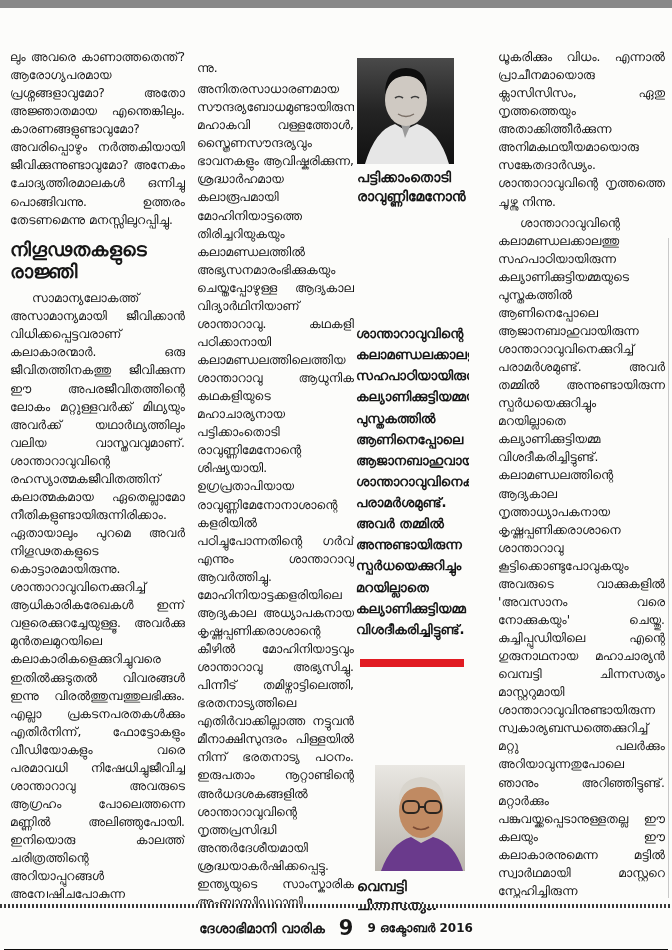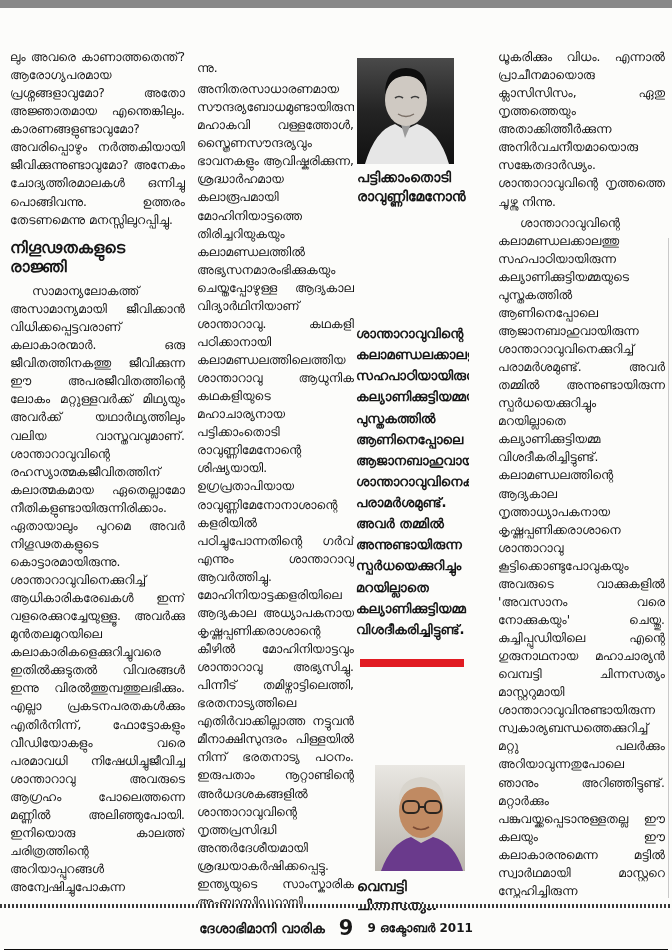--- a/index.html
+++ b/index.html
@@ -4,21 +4,21 @@
 <style>
   html,body{margin:0;padding:0;background:#888;}
   .page{
     position:relative;width:672px;height:950px;margin:8px auto;
     background:#fcfcfa;color:#161616;overflow:hidden;
     font-family:"DejaVu Sans",sans-serif;
   }
   .col{position:absolute;text-align:justify;font-size:12.3px;line-height:1.47;overflow:hidden;}
   .col p{margin:0 0 3px 0;}
   p.ind{text-indent:22px;}
-  .col-heading{font-size:16px;font-weight:bold;text-align:left;margin:9px 0 6px 0;line-height:1.2;}
+  .col-heading{font-size:19px;font-weight:bold;text-align:left;margin:9px 0 6px 0;line-height:1.2;}
   .col1{left:10px;top:40px;width:175px;height:850px;}
   .col2{left:197px;top:51px;width:157px;height:850px;}
   .col4{left:498px;top:40px;width:167px;height:850px;}
   .photo{display:block;background:#222;}
   .photo-top{position:absolute;left:357px;top:50px;width:97px;height:106px;}
   .photo-bottom{position:absolute;left:375px;top:757px;width:90px;height:106px;}
   .caption{position:absolute;font-weight:bold;font-size:14px;line-height:1.35;white-space:pre-line;text-align:left;}
   .caption-top{left:357px;top:160px;width:110px;}
   .caption-bottom{left:357px;top:869px;width:110px;}
 
@@ -95,28 +95,28 @@
     <path d="M24 40 Q22 14 46 12 Q70 14 69 40 Q64 22 46 22 Q29 22 24 40 Z" fill="#d8d4cc"></path>
     <rect x="28" y="36" width="16" height="12" rx="5" fill="none" stroke="#2a2520" stroke-width="2"></rect>
     <rect x="50" y="36" width="16" height="12" rx="5" fill="none" stroke="#2a2520" stroke-width="2"></rect>
     <path d="M44 42 L50 42" stroke="#2a2520" stroke-width="2"></path>
     <path d="M38 62 q8 5 16 0" stroke="#7a4a34" stroke-width="1.6" fill="none"></path>
   </svg>
   <div class="caption caption-bottom">വെമ്പട്ടി
 ചിന്നസത്യം.</div>
 
   <div class="col col4">
-    <p>ധൂകരിക്കും വിധം. എന്നാൽ പ്രാചീനമായൊരു ക്ലാസിസിസം, ഏതു നൃത്തത്തെയും അതാക്കിത്തീർക്കുന്ന അനിർവചനീയമായൊരു സങ്കേതദാർഢ്യം. ശാന്താറാവുവിന്റെ നൃത്തത്തെ ചൂഴ്ന്നു നിന്നു.</p>
+    <p>ധൂകരിക്കും വിധം. എന്നാൽ പ്രാചീനമായൊരു ക്ലാസിസിസം, ഏതു നൃത്തത്തെയും അതാക്കിത്തീർക്കുന്ന അനിമകഥയീയമായൊരു സങ്കേതദാർഢ്യം. ശാന്താറാവുവിന്റെ നൃത്തത്തെ ചൂഴ്ന്നു നിന്നു.</p>
     <p class="ind">ശാന്താറാവുവിന്റെ കലാമണ്ഡലക്കാലത്തു സഹപാഠിയായിരുന്ന കല്യാണിക്കുട്ടിയമ്മയുടെ പുസ്തകത്തിൽ ആണിനെപ്പോലെ ആജാനബാഹുവായിരുന്ന ശാന്താറാവുവിനെക്കുറിച്ച് പരാമർശമുണ്ട്. അവർ തമ്മിൽ അന്നുണ്ടായിരുന്ന സ്പർധയെക്കുറിച്ചും മറയില്ലാതെ കല്യാണിക്കുട്ടിയമ്മ വിശദീകരിച്ചിട്ടുണ്ട്. കലാമണ്ഡലത്തിന്റെ ആദ്യകാല നൃത്താധ്യാപകനായ കൃഷ്ണപ്പണിക്കരാശാനെ ശാന്താറാവു കൂട്ടിക്കൊണ്ടുപോവുകയും അവരുടെ വാക്കുകളിൽ 'അവസാനം വരെ നോക്കുകയും' ചെയ്തു. കുച്ചിപ്പുഡിയിലെ എന്റെ ഗുരുനാഥനായ മഹാചാര്യൻ വെമ്പട്ടി ചിന്നസത്യം മാസ്റ്ററുമായി ശാന്താറാവുവിനുണ്ടായിരുന്ന സ്വകാര്യബന്ധത്തെക്കുറിച്ച് മറ്റു പലർക്കും അറിയാവുന്നതുപോലെ ഞാനും അറിഞ്ഞിട്ടുണ്ട്. മറ്റാർക്കും പങ്കുവയ്ക്കപ്പെടാനുള്ളതല്ല ഈ കലയും ഈ കലാകാരനുമെന്ന മട്ടിൽ സ്വാർഥമായി മാസ്റ്ററെ സ്നേഹിച്ചിരുന്ന ശാന്താറാവുവിനെക്കുറിച്ച് ചിന്നസത്യം മാസ്റ്റർ ആത്മകഥയിൽ പ്രതിപാദിച്ചിട്ടുണ്ട്. രത്നഹാരിയായ പഴയ രാജാക്കളെപ്പോലെ, താനാഗ്രഹിക്കുന്നവയെല്ലാം തന്റേതുമാത്രമാകുന്ന ശാഠ്യബുദ്ധി ഏതെങ്കിലും സന്ദർഭത്തിൽ ഏതു കലാകാരിക്കുമുണ്ടാവും. എന്നാൽ ഒരു ജീവിതമൊന്നാകെ, മനസ്സ് സമതുലിതമാകേണ്ട വാർധക്യത്തിൽവരെ അതേ സമീപനം കാത്തുസൂക്ഷിക്കപ്പെടുക എന്ന അപൂർവ പ്രതിഭാസമായിരുന്നു ശാന്താറാവു. ഏറ്റവും ഉത്കൃഷ്ടമായവയെ അവയർഹിക്കുന്ന എല്ലാ ആദരവോടും കൂടി അവർ സ്വാംശീകരിച്ചു. എന്നിട്ട് അവയർഹിക്കുന്ന ഏറ്റവും ഉദാത്തനില തന്നിലാണെന്ന് ഉറച്ച ആത്മവിശ്വാസവും കൈക്കൊണ്ടു.</p>
 
   </div>
 
   <div class="page-edge"></div>
 
   <div class="footer-rule"></div>
   <div class="footer">
     <span class="mag">ദേശാഭിമാനി വാരിക</span>
     <span class="pnum">9</span>
-    <span class="date">9 ഒക്ടോബർ 2011</span>
+    <span class="date">9 ഒക്ടോബർ 2016</span>
   </div>
   <div class="bottom-bar"></div>
 
 </div>
 
 </body></html>

